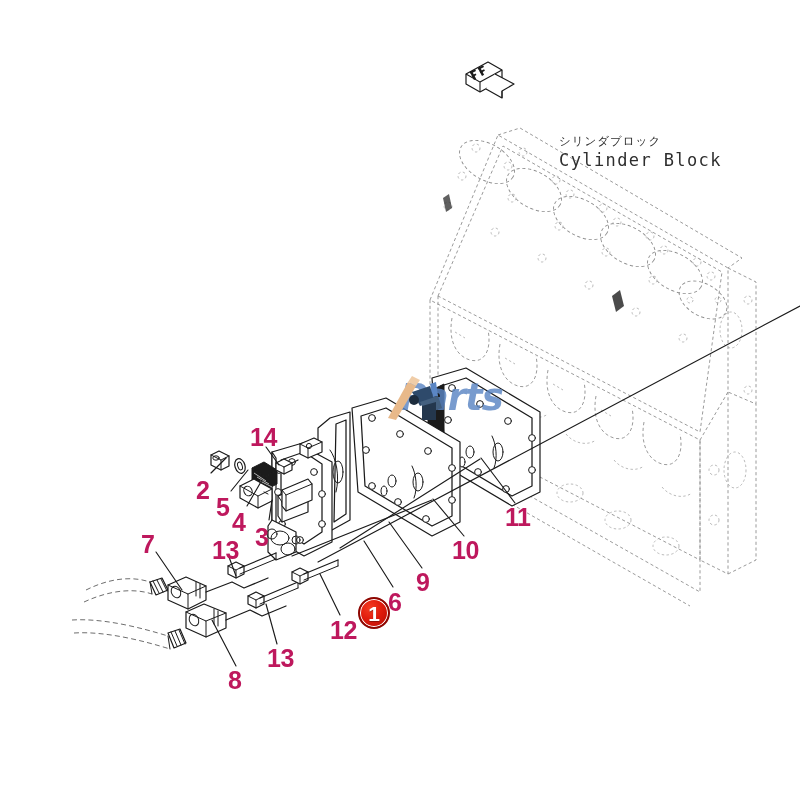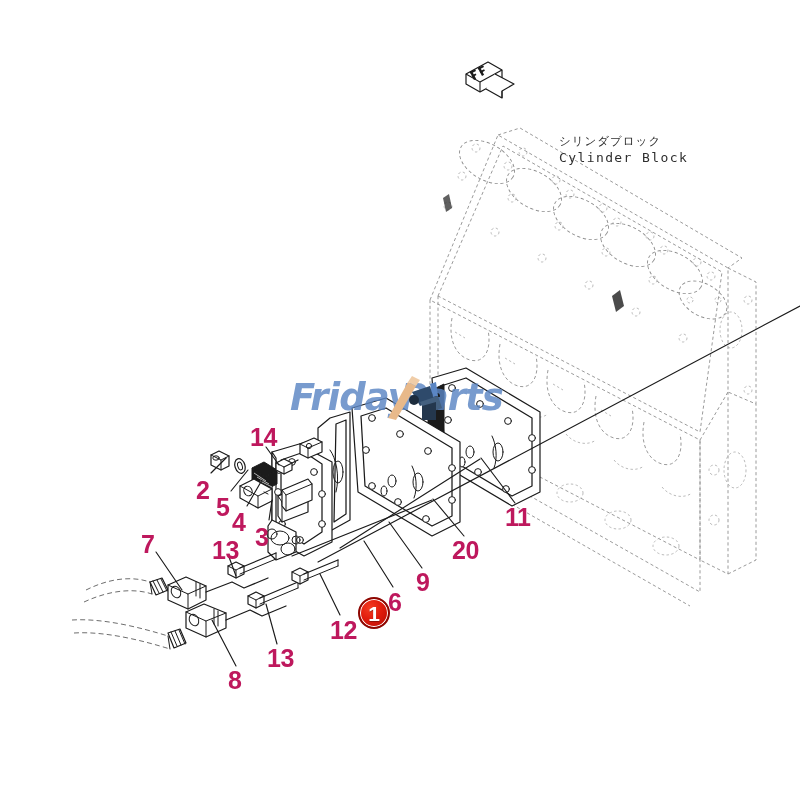--- a/index.html
+++ b/index.html
@@ -65,21 +65,21 @@
     user-select: none;
     text-align: center;
   }
   .cap-jp {
     font-family: "DejaVu Sans", sans-serif;
     font-size: 11.5px;
     letter-spacing: 1px;
     color: #2e2e2e;
   }
   .cap-en {
-    font-size: 13px;
+    font-size: 17px;
     letter-spacing: 1.4px;
     color: #2e2e2e;
   }
   
   #watermark {
     position: absolute;
     left: 290px;
     top: 374px;
     width: 220px;
     height: 48px;
@@ -462,21 +462,20 @@
         <rect x="18" y="9" width="6" height="2" transform="rotate(-28 19 14)"></rect>
         <rect x="18" y="13" width="5" height="1.8" transform="rotate(-28 19 14)"></rect>
       </g>
     </svg>
   </div>
 
   <div class="cap-label cap-jp" style="left:559px; top:134px;">シリンダブロック</div>
   <div class="cap-label cap-en" style="left:559px; top:150px;">Cylinder Block</div>
 
   <div id="watermark">
-    <div class="wm-text">Friday</div>
     <div class="wm-text" style="left:110px;">Parts</div>
     <svg class="wm-icon" viewBox="0 0 62 44" xmlns="http://www.w3.org/2000/svg">
       <path d="M2 42 L22 6 L30 10 L10 44 Z" fill="#e8b98a"></path>
       <path d="M22 6 L30 10 L34 4 L26 0 Z" fill="#f0cda8"></path>
       <path d="M26 16 L44 10 L48 24 L34 30 Z" fill="#2e4a6b"></path>
       <path d="M34 26 L52 20 L56 32 L40 38 Z" fill="#44607f"></path>
       <path d="M36 30 L50 26 L50 44 L36 44 Z" fill="#24374d"></path>
       <circle cx="28" cy="24" r="5" fill="#1d2c3d"></circle>
       <path d="M44 8 L50 6 L52 20 L47 21 Z" fill="#5b86c4"></path>
     </svg>
@@ -487,20 +486,20 @@
   <div class="callout" style="left:232px; top:510px;">4</div>
   <div class="callout" style="left:255px; top:525px;">3</div>
   <div class="callout" style="left:250px; top:425px;">14</div>
   <div class="callout" style="left:141px; top:532px;">7</div>
   <div class="callout" style="left:212px; top:538px;">13</div>
   <div class="callout" style="left:228px; top:668px;">8</div>
   <div class="callout" style="left:267px; top:646px;">13</div>
   <div class="callout" style="left:330px; top:618px;">12</div>
   <div class="callout" style="left:388px; top:590px;">6</div>
   <div class="callout" style="left:416px; top:570px;">9</div>
-  <div class="callout" style="left:452px; top:538px;">20</div>
+  <div class="callout" style="left:452px; top:538px;">10</div>
   <div class="callout" style="left:505px; top:505px;text-align:center;">11</div>
 
   <div class="badge-primary" style="left:358px; top:597px;">
     <span>1</span>
   </div>
 
 </div>
 
 </body></html>

